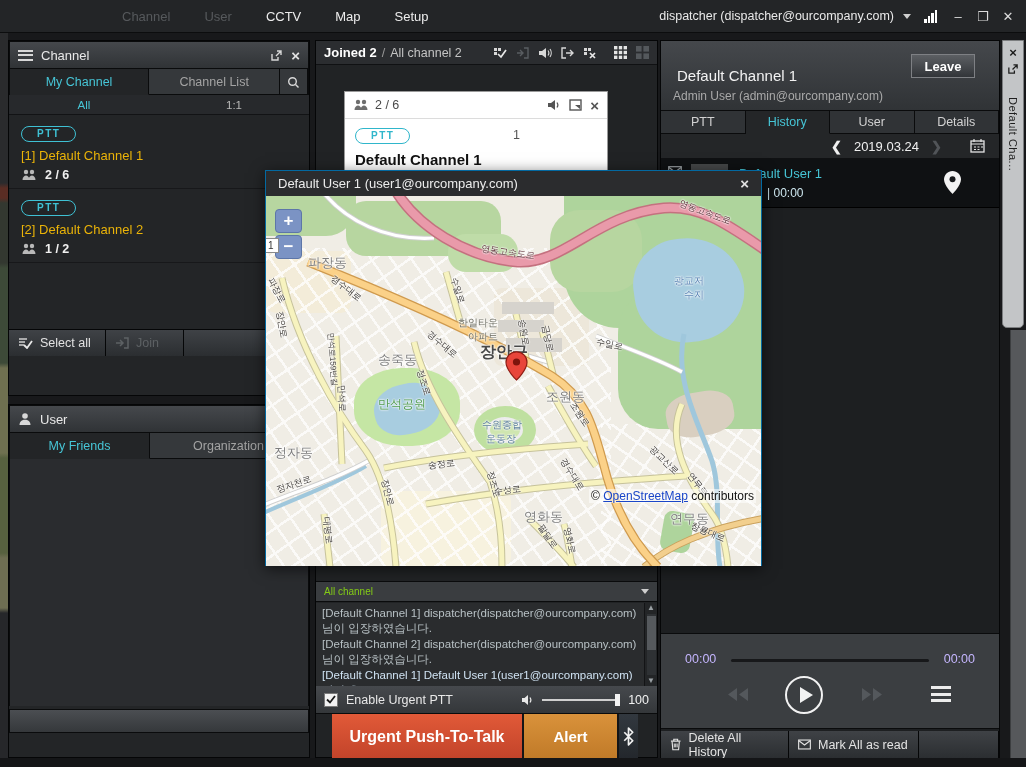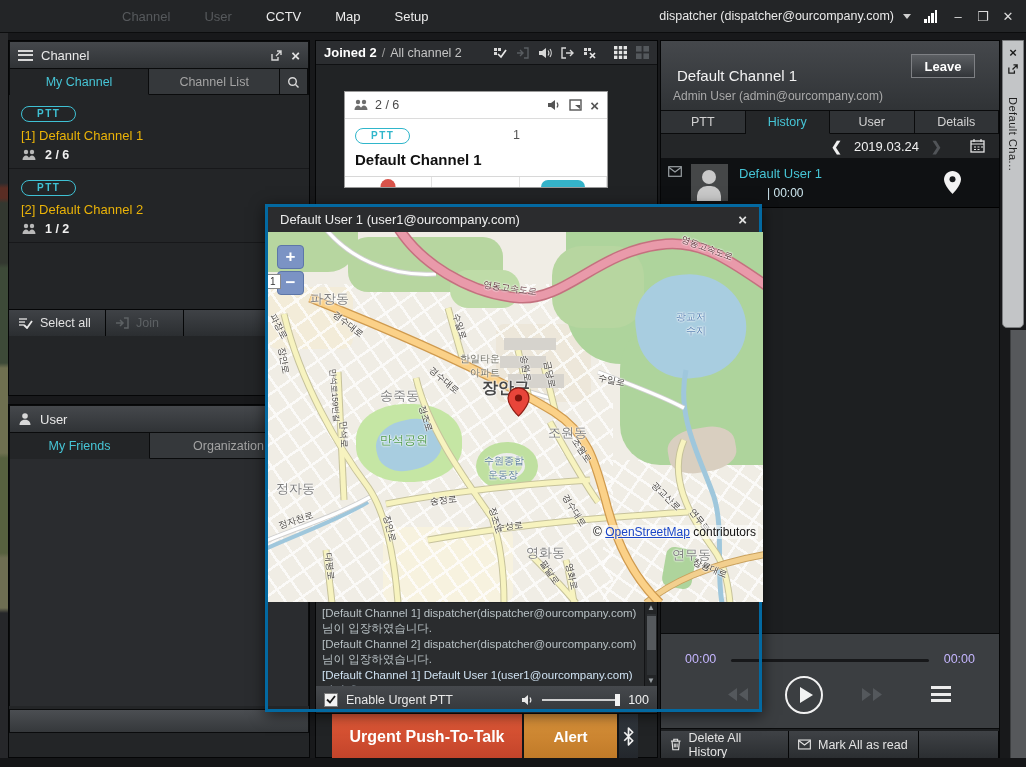--- a/index.html
+++ b/index.html
@@ -67,21 +67,21 @@
   .cardhead .ricons { margin-left:auto; display:flex; gap:8px; align-items:center; }
   .cardbody { position:relative; padding:6px 10px 0; }
   .pttpill.oncard { border-color:#2fb6cb; color:#2fb6cb; }
   .cardnum { position:absolute; left:168px; top:9px; color:#555; font-size:12.5px; }
   .cardname { color:#111; font-weight:bold; font-size:15px; margin-top:7px; }
   .cardfoot { position:absolute; left:0; bottom:0; width:100%; height:11px; border-top:1px solid #d8d8d8; display:flex; }
   .cardfoot .fc { flex:1; border-right:1px solid #e2e2e2; position:relative; }
   .reddot { position:absolute; left:50%; top:2px; transform:translateX(-50%); width:15px; height:15px; border-radius:50%; background:#d9534a; }
   .cyanpill2 { position:absolute; left:50%; top:3px; transform:translateX(-50%); width:44px; height:14px; border-radius:7px; background:#35b3c9; }
 
-  .filterrow { left:0; top:540px; width:341px; height:21px; background:#3a3d40; border-top:1px solid #0a0b0c; border-bottom:1px solid #0a0b0c; display:flex; align-items:center; padding:0 8px; color:#f9a8d4; font-size:16px; }
+  .filterrow { left:0; top:540px; width:341px; height:21px; background:#3a3d40; border-top:1px solid #0a0b0c; border-bottom:1px solid #0a0b0c; display:flex; align-items:center; padding:0 8px; color:#84cc16; font-size:10px; }
   .filterrow .caret-down { margin-left:auto; }
   .chatlog { left:0; top:562px; width:341px; height:83px; background:#2a2c2e; display:flex; }
   .msgs { flex:1; padding:3px 4px 10px 6px; font-size:11.5px; line-height:14.5px; color:#b7c0c4; overflow:hidden; }
   .msgs .m { margin-bottom:2px; }
   .msgs .m.hl { color:#cfe2f2; }
   .vscroll { width:13px; background:#232527; border-left:1px solid #131416; display:flex; flex-direction:column; align-items:center; }
   .vscroll .ar { color:#9aa0a4; font-size:8px; line-height:10px; }
   .vscroll .track { flex:1; width:9px; background:#2e3134; margin:1px 0; position:relative; }
   .vscroll .thumb { position:absolute; left:0; top:2px; width:9px; height:34px; background:#55595d; }
   .urgentrow { left:0; top:645px; width:341px; height:28px; background:linear-gradient(#46494d,#34373a); border-bottom:1px solid #0a0b0c; display:flex; align-items:center; padding:0 8px; gap:8px; }
@@ -128,21 +128,21 @@
   .ractions { position:absolute; left:0; top:690px; width:338px; height:27px; display:flex; }
   .ractions .ab { background:linear-gradient(#3f4246,#2b2e31); border-right:1px solid #050607; display:flex; align-items:center; gap:7px; padding:0 9px; font-size:12.5px; color:#e4e4e4; }
 
   
   .sidetab { left:1002px; top:40px; width:22px; height:288px; background:#c3c5c7; border:1px solid #7c7e80; border-radius:0 0 5px 5px; }
   .sidetab .sx { display:block; text-align:center; color:#1a1a1a; font-weight:bold; font-size:13px; margin-top:4px; }
   .sidetab .vtxt { position:absolute; left:4px; top:56px; writing-mode:vertical-rl; color:#1f1f1f; font-size:11px; letter-spacing:.5px; }
   .sidestrip { left:1010px; top:330px; width:16px; height:428px; background:#56585b; border-left:1px solid #3c3e40; }
 
   
-  .mapwin { left:265px; top:204px; width:497px; height:508px; border:3px solid #0369a1; box-shadow:0 3px 14px rgba(0,0,0,.6); z-index:50; }
+  .mapwin { left:265px; top:170px; width:497px; height:396px; border:1px solid #0369a1; box-shadow:0 3px 14px rgba(0,0,0,.6); z-index:50; }
   .maptitle { height:25px; background:#2b2c2e; display:flex; align-items:center; padding:0 12px; color:#ececec; font-size:13px; }
   .maptitle .xglyph { margin-left:auto; }
   .map { position:relative; width:495px; height:370px; background:#f0ede5; overflow:hidden; }
   .blob { position:absolute; }
   .grid1 { left:0; top:52px; width:345px; height:319px; opacity:.75;
     background:repeating-linear-gradient(55deg,transparent 0 14px,#fff 14px 16.5px),repeating-linear-gradient(-35deg,transparent 0 18px,#fff 18px 20.5px); }
   .grid2 { left:335px; top:228px; width:162px; height:143px; opacity:.75;
     background:repeating-linear-gradient(35deg,transparent 0 13px,#fff 13px 15.5px),repeating-linear-gradient(-55deg,transparent 0 17px,#fff 17px 19.5px); }
   .ml { position:absolute; white-space:nowrap; font-size:9px; color:#3f3b37; text-shadow:0 0 2px #fff,0 0 2px #fff,0 0 2px #fff; }
   .ml.dist { font-size:13px; color:#7d7d7d; }
@@ -197,20 +197,24 @@
       </svg>
     <span class="xglyph">×</span>
   </div>
   <div class="tabs2">
     <div class="tb on" style="width:140px">My Channel</div>
     <div class="tb" style="width:132px">Channel List</div>
     <div class="tb" style="width:28px"><svg class="ic" width="13" height="13" viewBox="0 0 13 13">
           <circle cx="5.5" cy="5.5" r="3.8" stroke="#d8d8d8" stroke-width="1.4" fill="none"></circle>
           <path d="M8.5 8.5l3 3" stroke="#d8d8d8" stroke-width="1.4"></path>
         </svg></div>
+  </div>
+  <div class="subrow">
+    <div class="sub-all">All</div>
+    <div class="sub-11">1:1</div>
   </div>
   <div class="chlist">
     <div class="chitem">
       <span class="pttpill">PTT</span>
       <div class="chname">[1] Default Channel 1</div>
       <div class="chcount">
           <svg class="ic" width="16" height="12" viewBox="0 0 16 12">
             <circle cx="5" cy="3" r="2.2" fill="#b9b9b9"></circle>
             <circle cx="11" cy="3" r="2.2" fill="#b9b9b9"></circle>
             <path d="M1.5 11c0-3 2-4.5 3.5-4.5S8.5 8 8.5 11zM7.5 11c0-3 2-4.5 3.5-4.5s3.5 1.5 3.5 4.5z" fill="#b9b9b9"></path>

